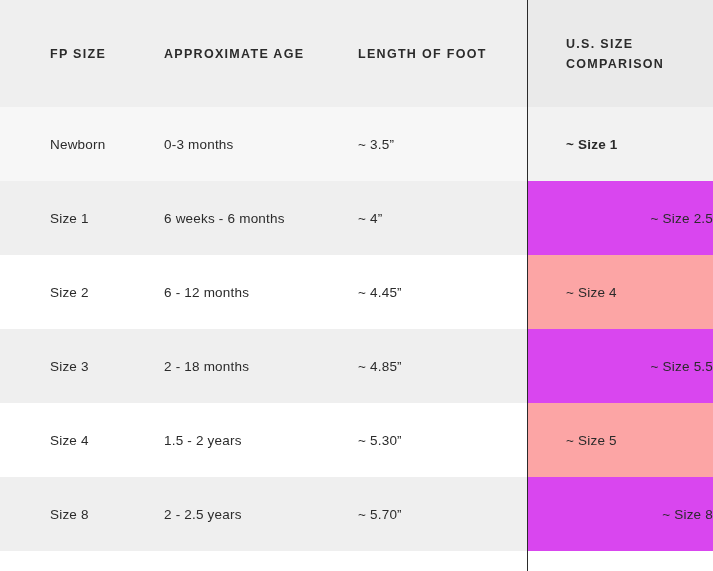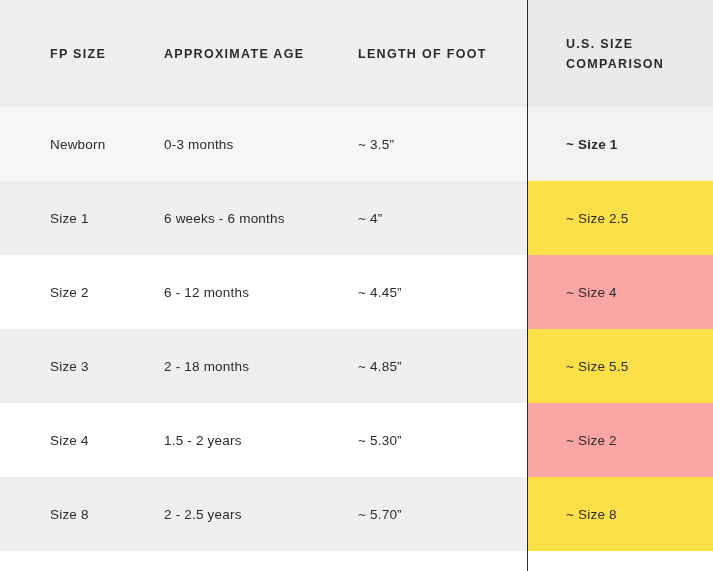--- a/index.html
+++ b/index.html
@@ -66,21 +66,21 @@
   
   .band-head { background: #efefef; }
   .band-light { background: #f7f7f7; }
   .band-white { background: #ffffff; }
   .band-grey  { background: #efefef; }
 
   
   .right-head { background: #eaeaea; }
   .right-light { background: #f2f2f2; font-weight: bold; }
   .right-white { background: #fca5a5; }
-  .right-grey  { background: #fde047; }
+  .right-grey  { background: #d946ef; text-align: right; }
 
   
   .divider {
     position: absolute;
     top: 0;
     left: 527px;
     width: 1px;
     height: 571px;
     background: #2b2b2b;
     pointer-events: none;
@@ -133,21 +133,21 @@
       <tr>
         <td class="band-grey p0">Size 3</td>
         <td class="band-grey p1">2 - 18 months</td>
         <td class="band-grey p2">~ 4.85”</td>
         <td class="right-grey p3">~ Size 5.5</td>
       </tr>
       <tr>
         <td class="band-white p0">Size 4</td>
         <td class="band-white p1">1.5 - 2 years</td>
         <td class="band-white p2">~ 5.30”</td>
-        <td class="right-white p3">~ Size 2</td>
+        <td class="right-white p3">~ Size 5</td>
       </tr>
       <tr>
         <td class="band-grey p0">Size 8</td>
         <td class="band-grey p1">2 - 2.5 years</td>
         <td class="band-grey p2">~ 5.70”</td>
         <td class="right-grey p3">~ Size 8</td>
       </tr>
     </tbody>
   </table>
 

